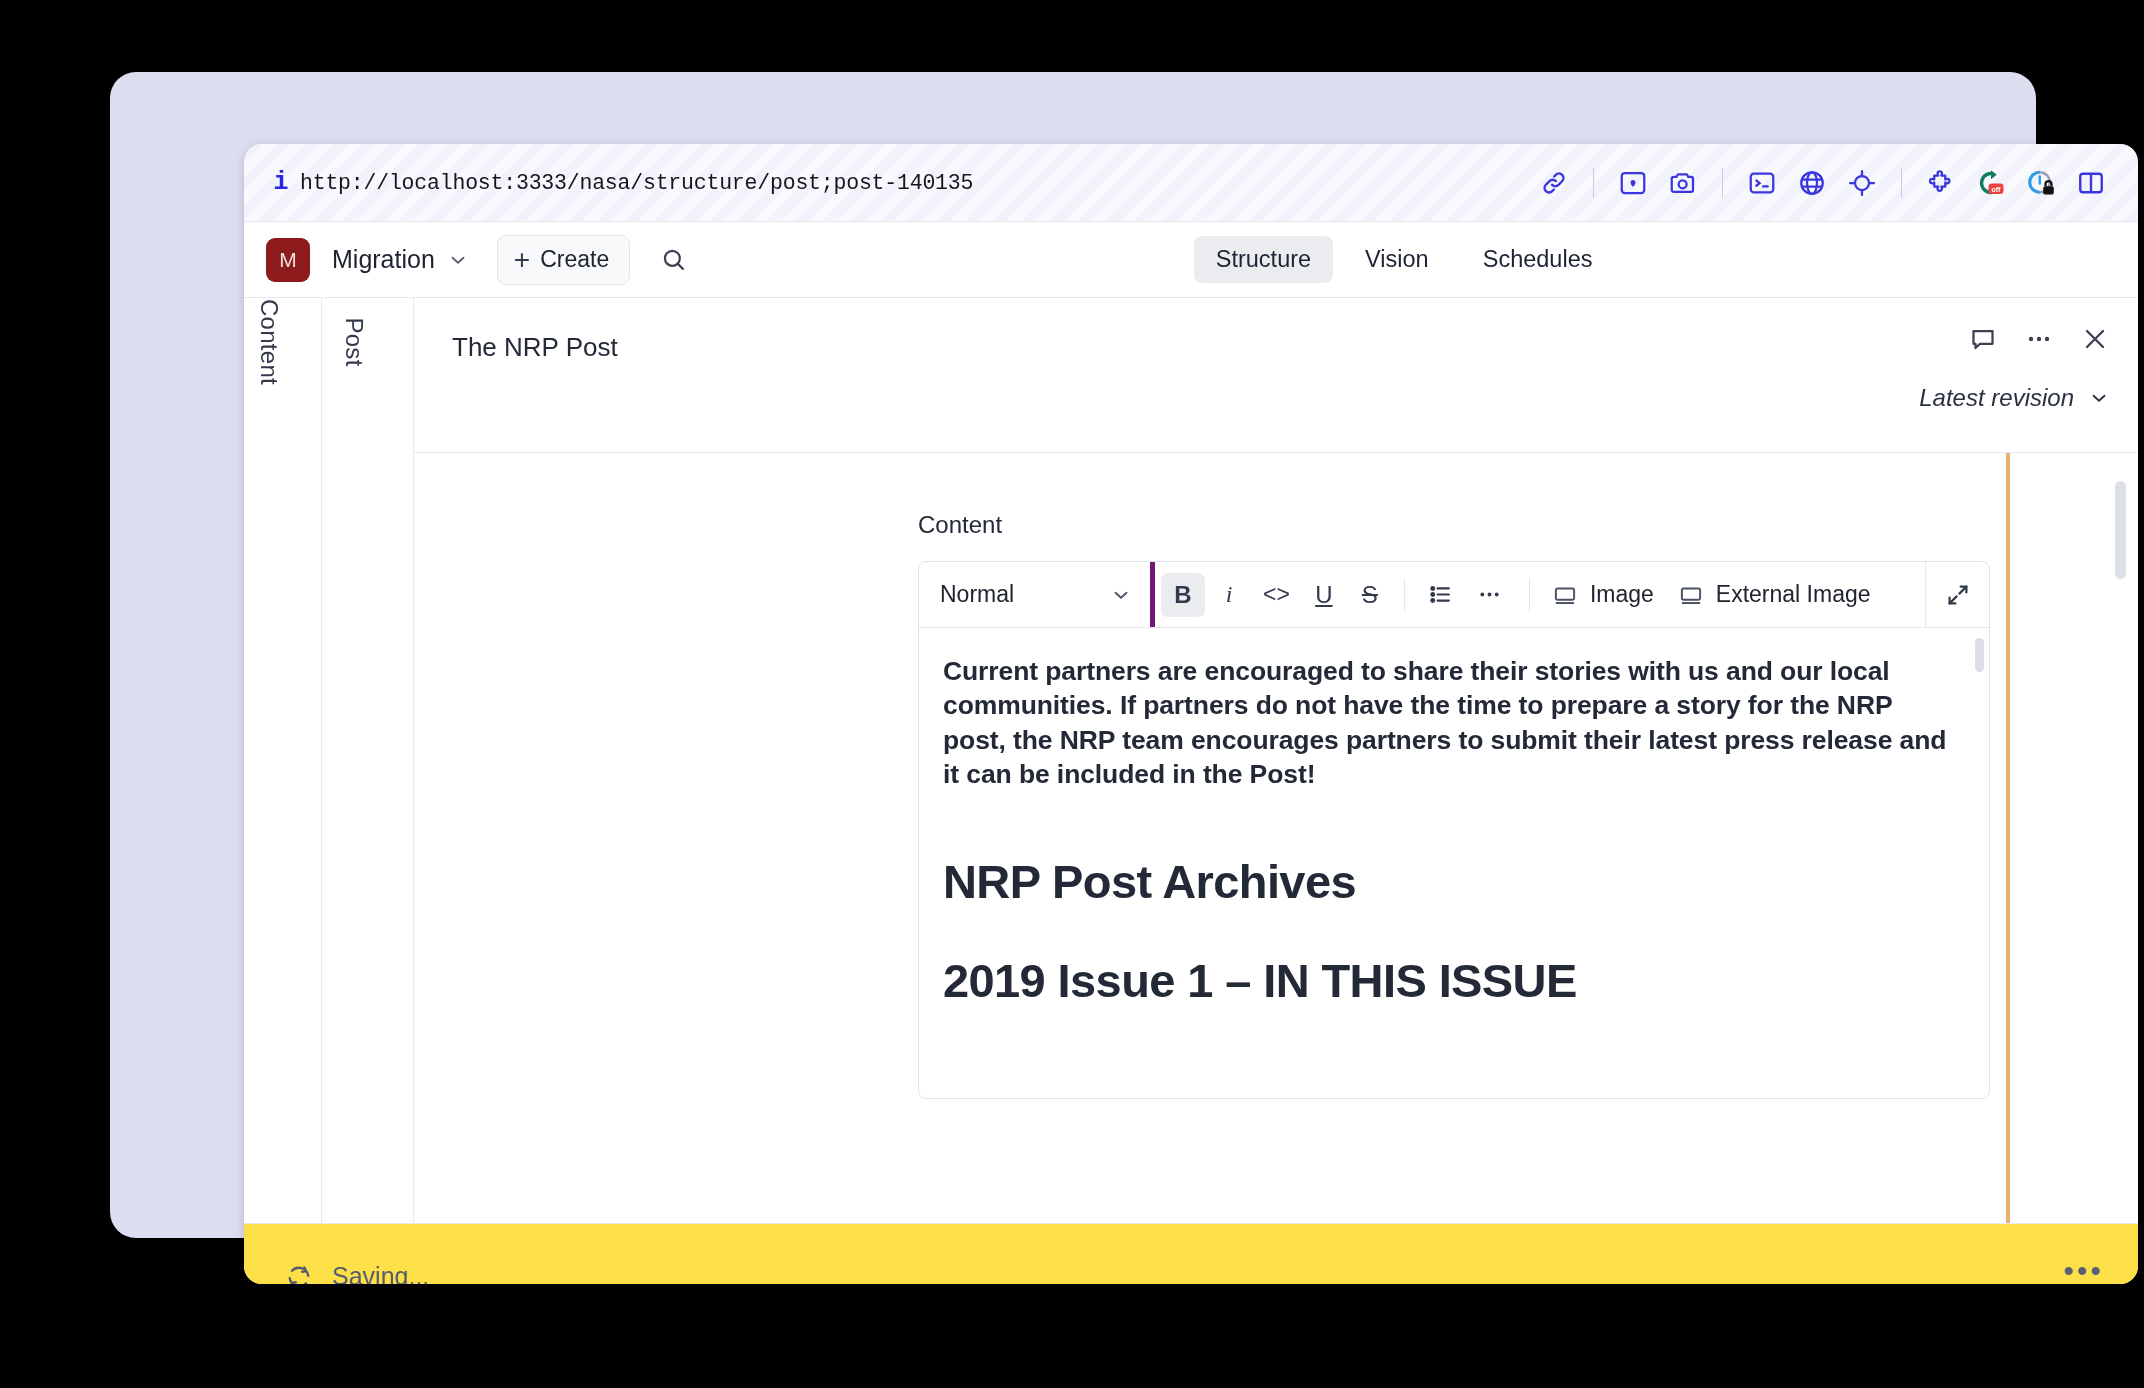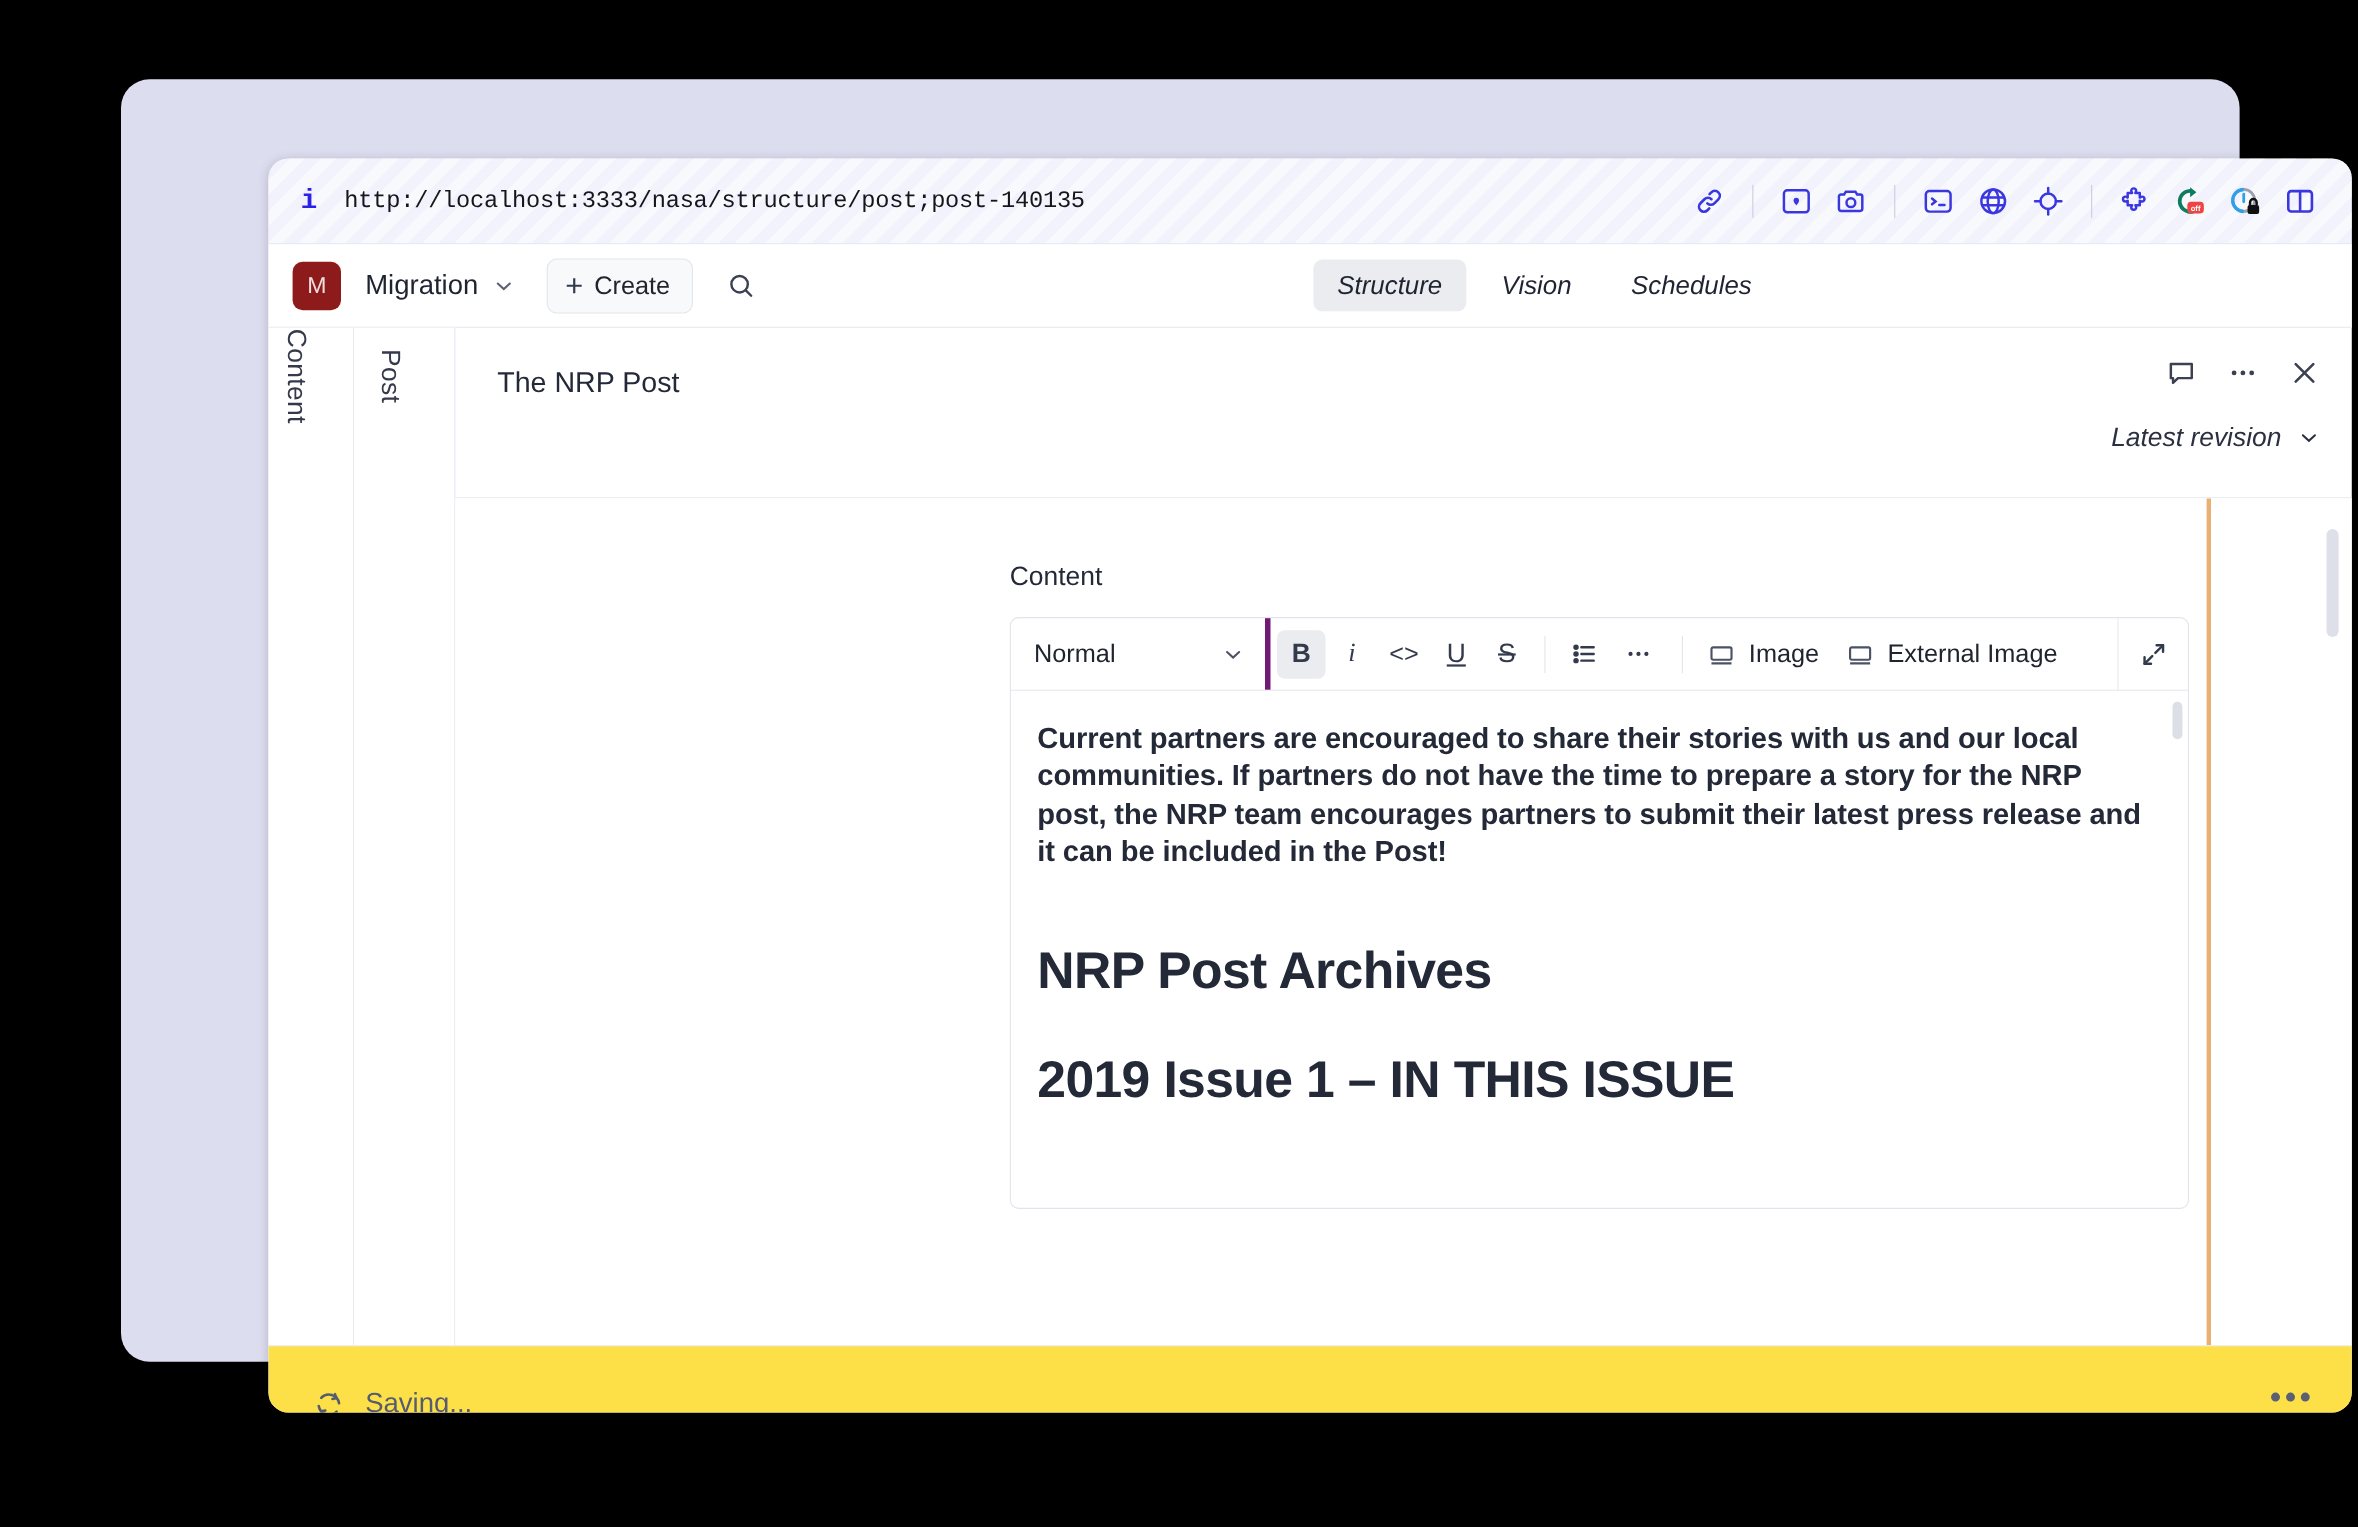--- a/index.html
+++ b/index.html
@@ -42,21 +42,21 @@
     padding: 0 24px 0 22px;
   }
   .info-icon {
     width: 30px; text-align: center;
     color: #2b22e8;
     font-family: "Liberation Mono", monospace;
     font-weight: bold; font-size: 25px;
     user-select: none;
   }
   .url-text {
-    margin-left: 17px;
+    margin-left: 4px;
     font-family: "Liberation Mono", monospace;
     font-size: 21.5px;
     color: #15161c;
     letter-spacing: -.2px;
     white-space: nowrap;
   }
   .url-spacer { flex: 1; }
   .tb-group { display: flex; align-items: center; gap: 4px; }
   .tb-btn {
     width: 46px; height: 46px;
@@ -99,21 +99,21 @@
   .search-btn {
     margin-left: 22px; width: 44px; height: 44px;
     display: flex; align-items: center; justify-content: center;
     color: #3b4152;
   }
   .nav-tabs {
     flex: 1; display: flex; align-items: center; justify-content: center; gap: 10px;
   }
   .nav-tab {
     padding: 10px 22px; border-radius: 8px;
-    font-size: 23.5px; color: #1f2433; font-style: italic;
+    font-size: 23.5px; color: #1f2433;
   }
   .nav-tab.active { background: #ebecf0; font-weight: 500; }
   .hdr-right { display: flex; align-items: center; gap: 18px; }
   .icon-btn {
     width: 44px; height: 44px;
     display: flex; align-items: center; justify-content: center;
     color: #3b4152;
   }
   .tasks-label { font-size: 23.5px; color: #1f2433; margin-left: 10px; }
   .avatar {

